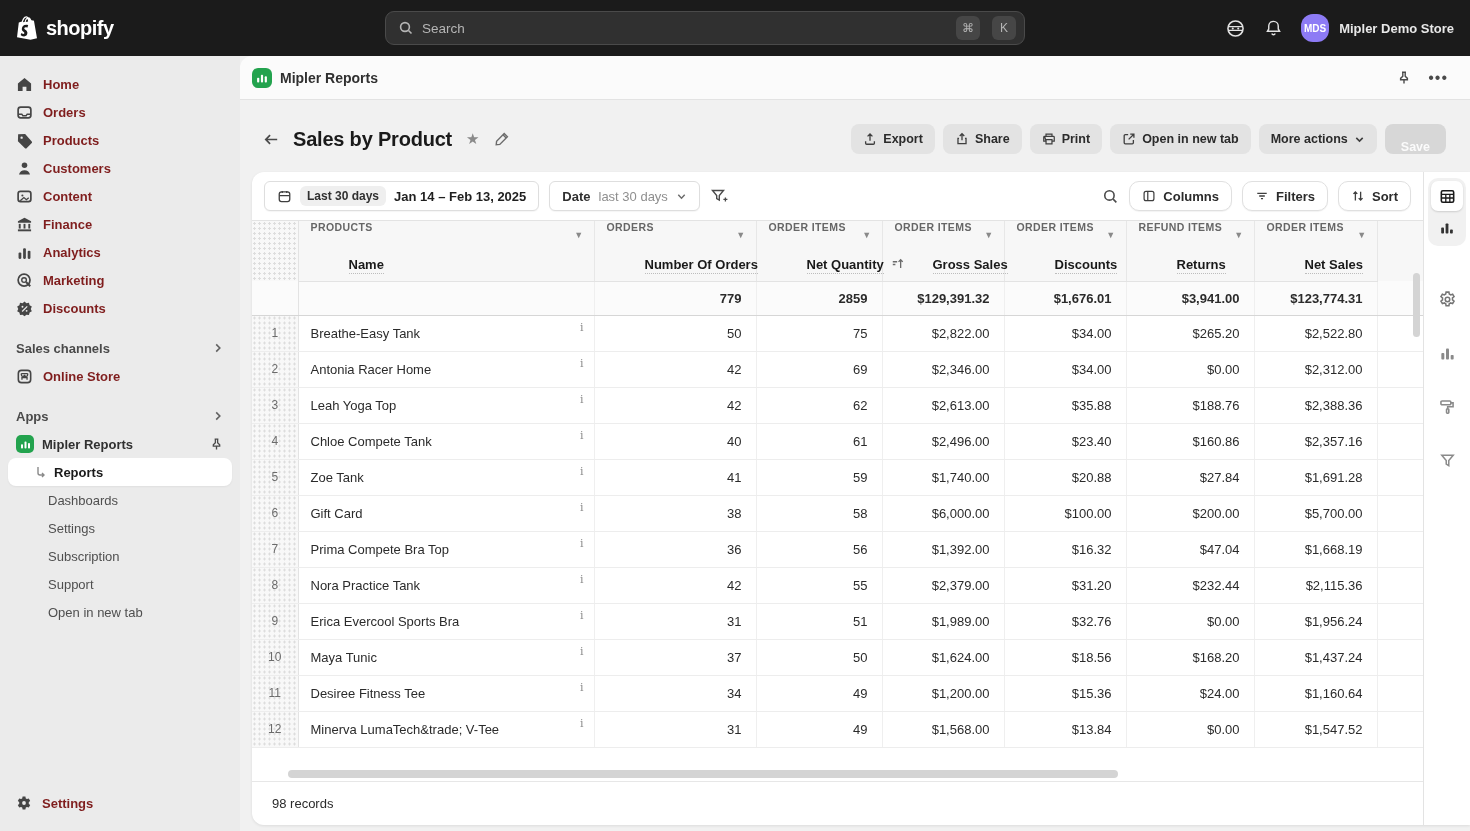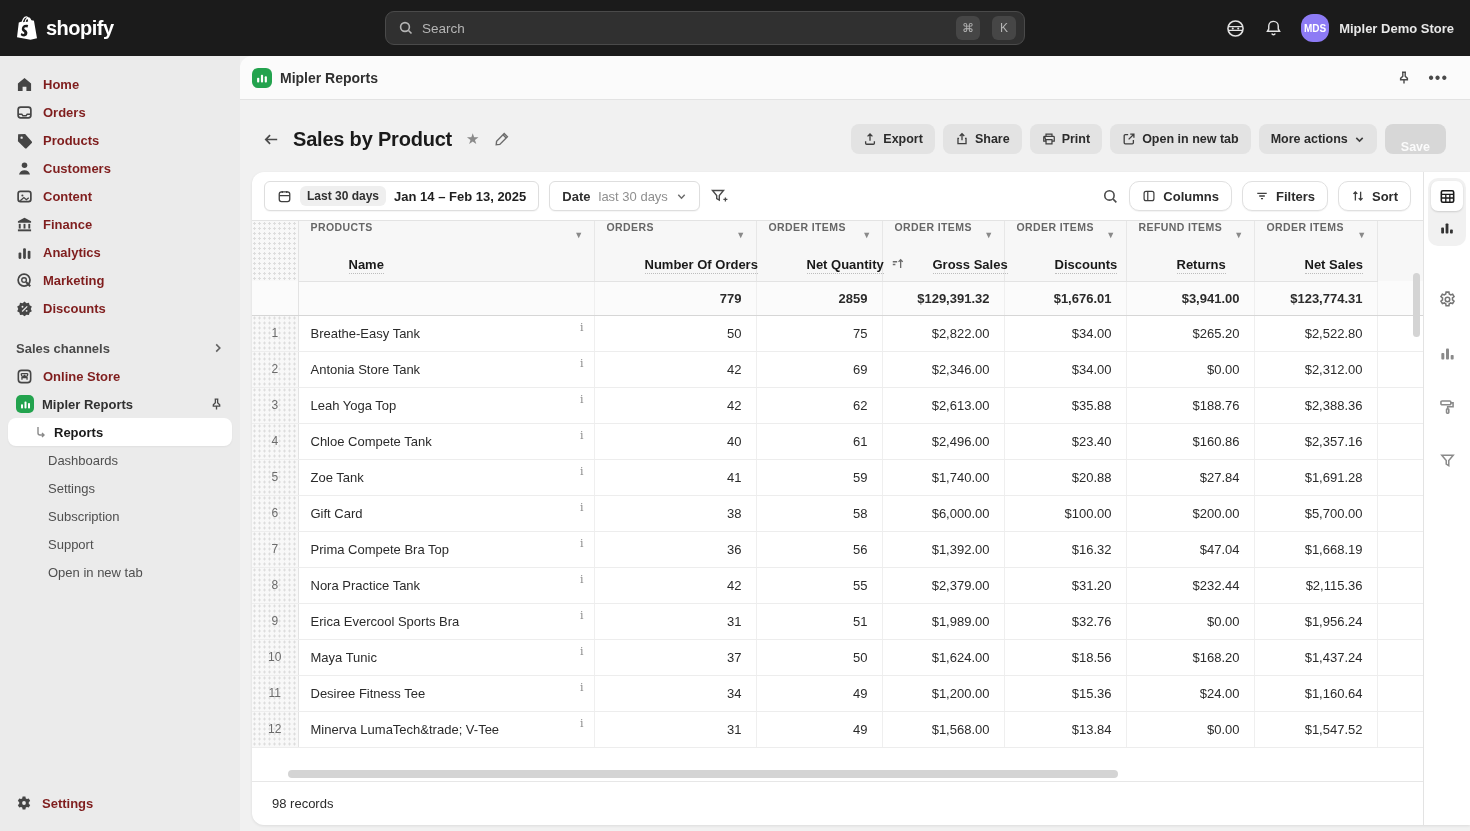--- a/index.html
+++ b/index.html
@@ -249,20 +249,28 @@
       </span>
     </div>
     <div class="nav-item">
       <svg class="ic" width="17" height="17" viewBox="0 0 16 16" fill="none" stroke="#454545" stroke-width="1.5">
           <rect x="2.2" y="2.2" width="11.6" height="11.6" rx="3"></rect>
           <path d="M5 5.2v1.2a1.5 1.5 0 0 0 3 0 1.5 1.5 0 0 0 3 0V5.2M5 5.2h6M5.6 11v-2h4.8v2" stroke-width="1.2"></path>
         </svg>
       <span>Online Store</span>
     </div>
 
+    <div class="nav-section">
+      <span>Apps</span>
+      <span class="chev">
+        <svg class="ic" width="12" height="12" viewBox="0 0 12 12" fill="none" stroke="#616161" stroke-width="1.6">
+            <path d="m4.2 2.4 3.6 3.6-3.6 3.6"></path>
+          </svg>
+      </span>
+    </div>
     <div class="app-row">
       <span class="app-badge">
         <svg class="ic" width="11" height="11" viewBox="0 0 11 11">
             <rect x="1" y="5.2" width="2" height="4.4" rx=".8" fill="#fff"></rect>
             <rect x="4.5" y="2.6" width="2" height="7" rx=".8" fill="#fff"></rect>
             <rect x="8" y="4" width="2" height="5.6" rx=".8" fill="#fff"></rect>
           </svg>
       </span>
       <span>Mipler Reports</span>
       <span class="grow"></span>
@@ -481,21 +489,21 @@
                   <td class="num">50</td>
                   <td class="num">75</td>
                   <td class="num">$2,822.00</td>
                   <td class="num">$34.00</td>
                   <td class="num">$265.20</td>
                   <td class="num">$2,522.80</td>
                   <td class="spacer"></td>
                 </tr>
                 <tr>
                   <td class="rownum">2</td>
-                  <td class="name-cell"><span>Antonia Store Tank</span><span class="info-i">i</span></td>
+                  <td class="name-cell"><span>Antonia Racer Home</span><span class="info-i">i</span></td>
                   <td class="num">42</td>
                   <td class="num">69</td>
                   <td class="num">$2,346.00</td>
                   <td class="num">$34.00</td>
                   <td class="num">$0.00</td>
                   <td class="num">$2,312.00</td>
                   <td class="spacer"></td>
                 </tr>
                 <tr>
                   <td class="rownum">3</td>

